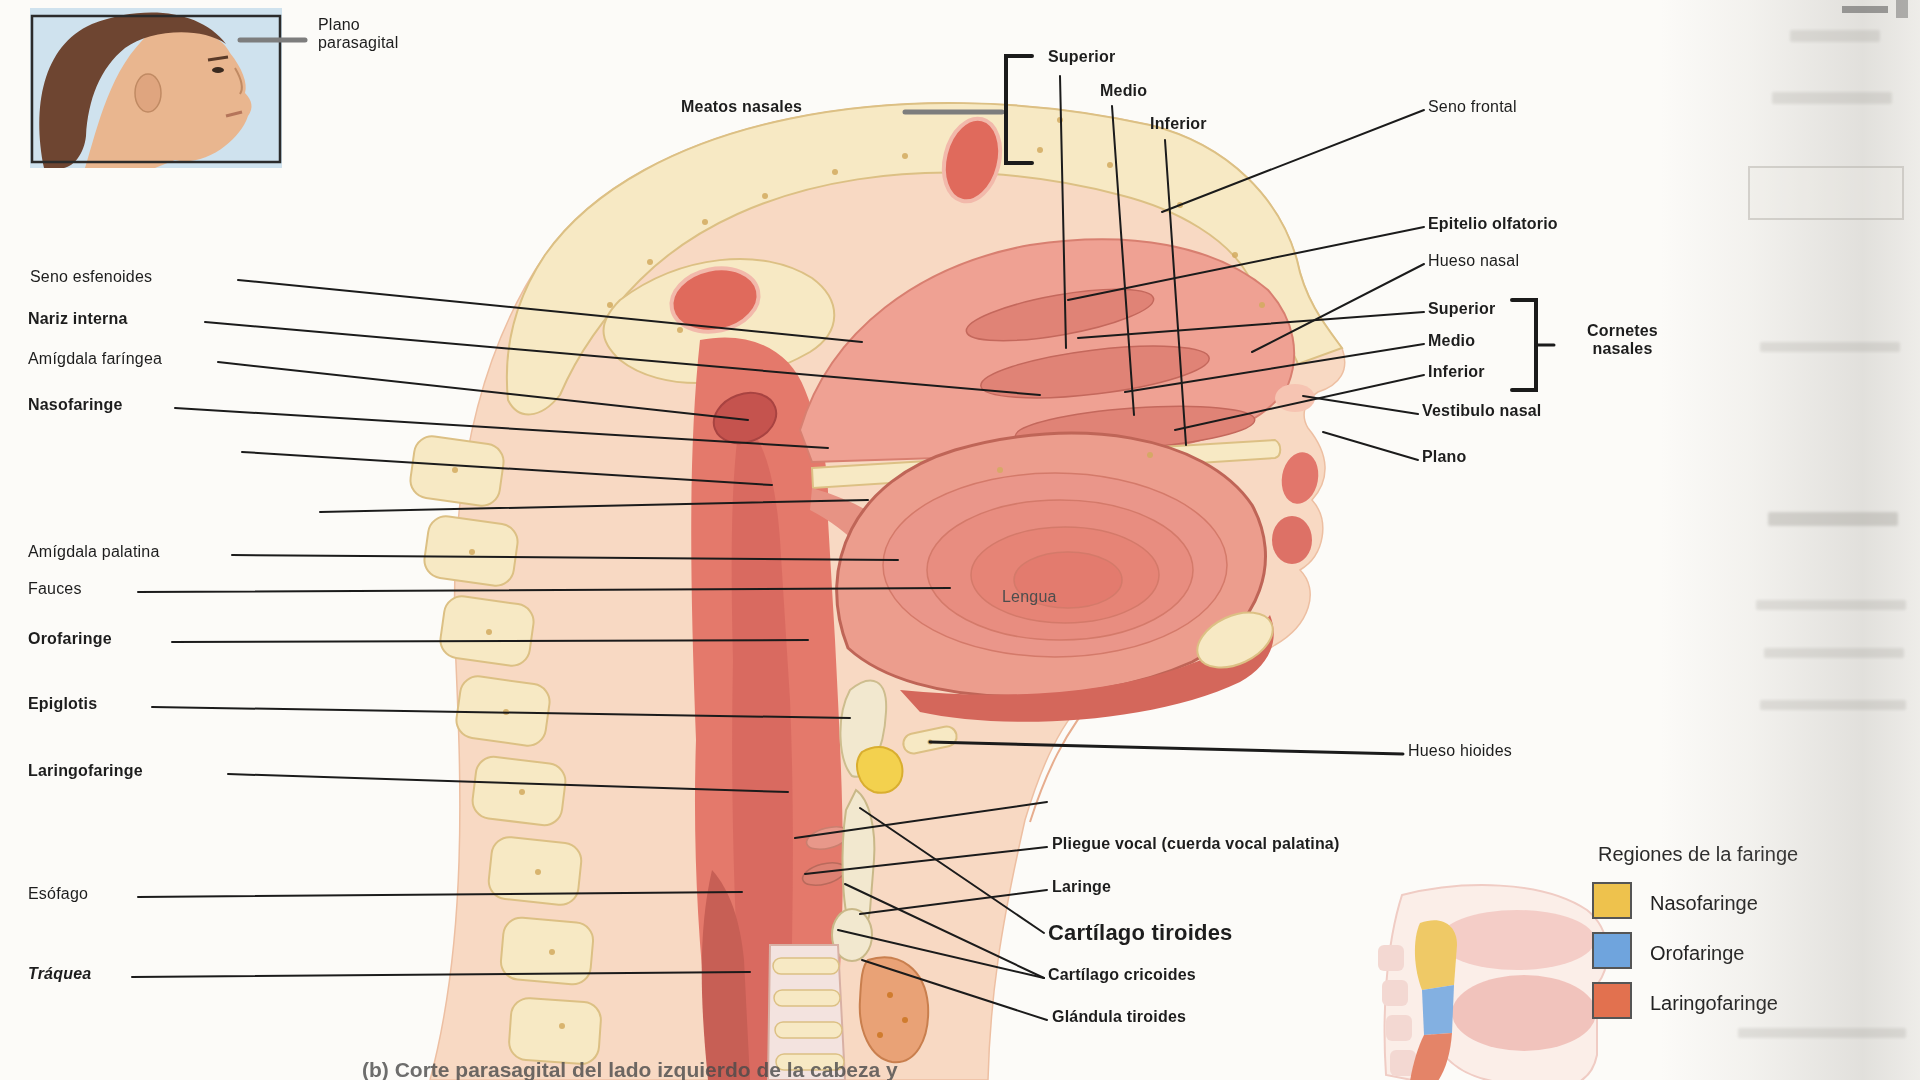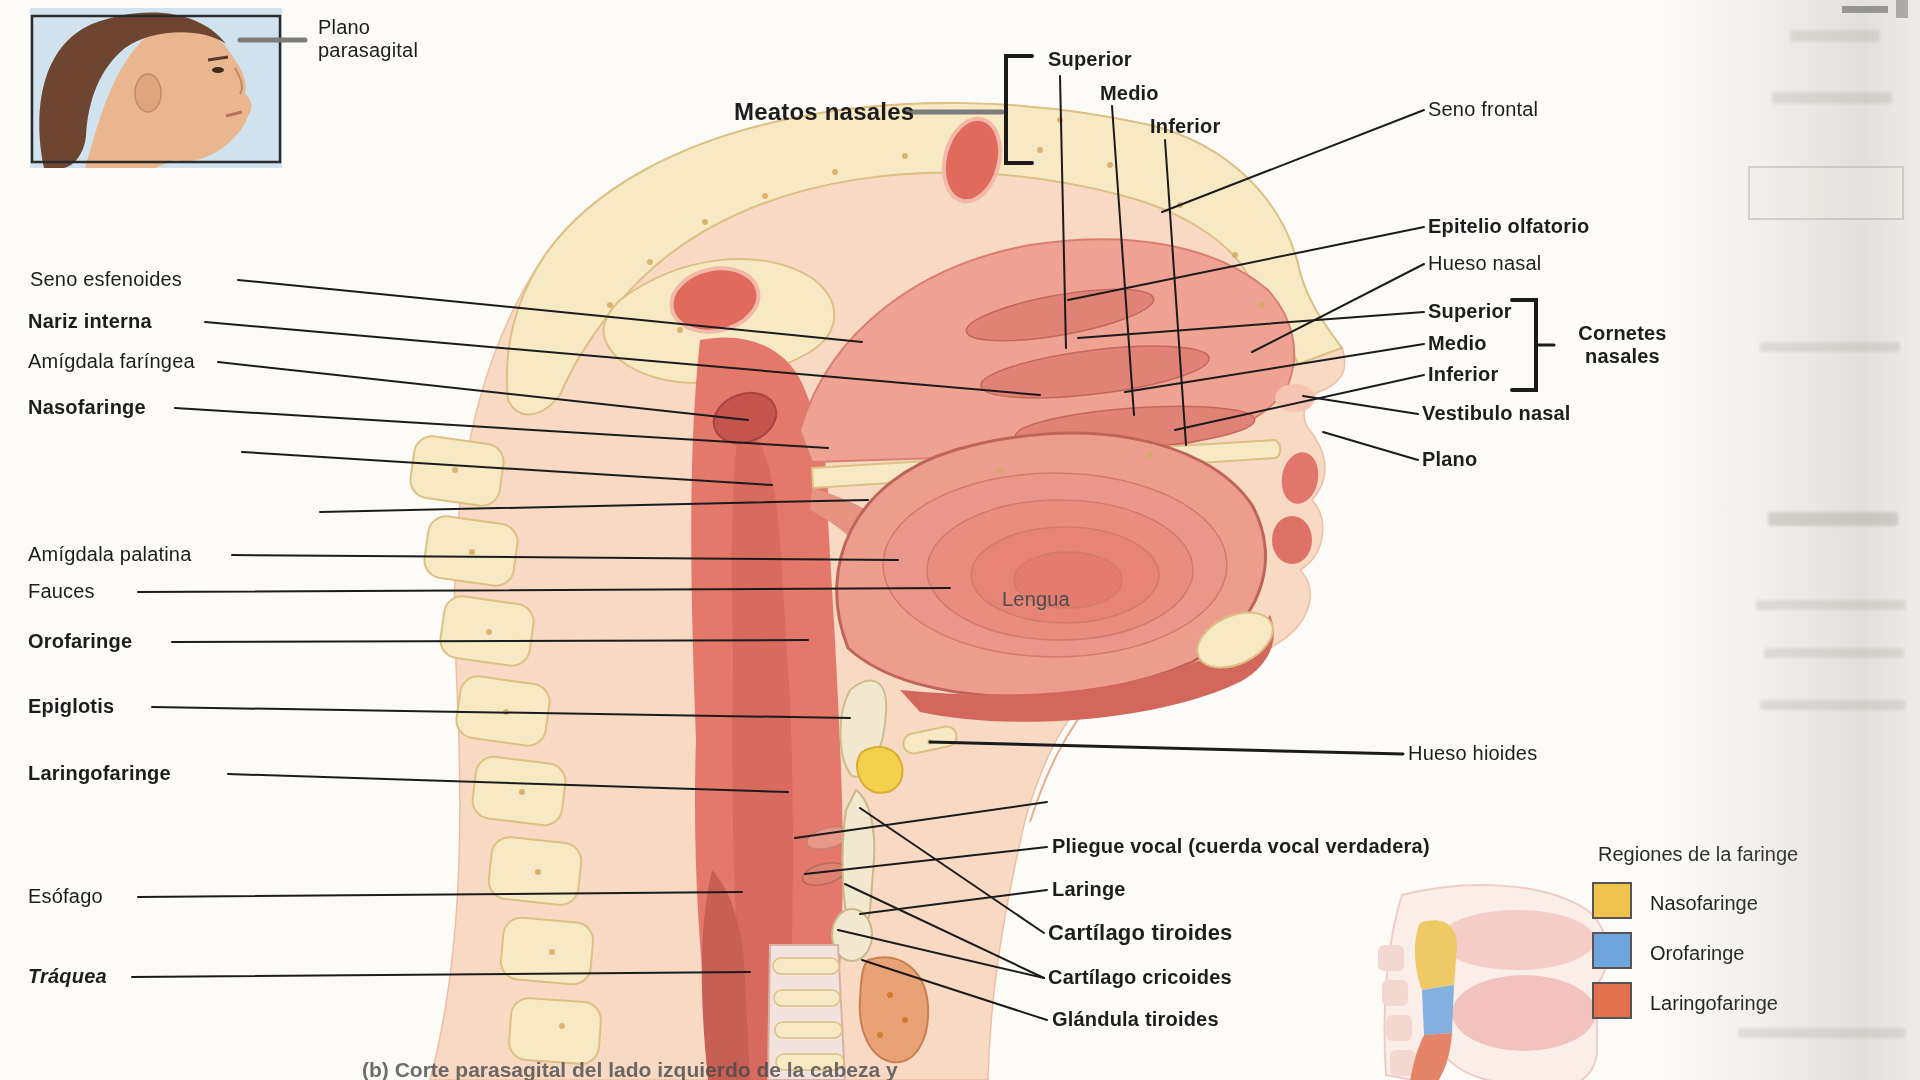--- a/index.html
+++ b/index.html
@@ -2,21 +2,21 @@
 <html><head>
 <meta charset="utf-8">
 <style>
   html,body{margin:0;padding:0;background:#ffffff;}
   #page{
     position:relative;width:1920px;height:1080px;overflow:hidden;
     background:#fcfbf8;font-family:"Liberation Sans",sans-serif;
   }
   #art{position:absolute;left:0;top:0;width:1920px;height:1080px;}
   .lbl{
-    position:absolute;font-size:20px;line-height:1.15;color:#1d1d1d;
+    position:absolute;font-size:16px;line-height:1.15;color:#1d1d1d;
     white-space:nowrap;letter-spacing:.2px;
   }
   .b{font-weight:bold;}
   .wrap{white-space:normal;}
   .lg{font-size:22px;}
   .gray{color:#4d4d4d;}
   .legend-title{position:absolute;font-size:20px;color:#2a2a2a;}
   .swatch{position:absolute;width:40px;height:37px;border:2px solid #555;box-sizing:border-box;}
   .legend-lbl{position:absolute;font-size:20px;color:#222;white-space:nowrap;}
   .caption{position:absolute;font-size:21px;font-weight:bold;color:#4a4a4a;opacity:.8;white-space:nowrap;}
@@ -227,21 +227,21 @@
       <line x1="1047" y1="1020" x2="862" y2="960"></line>
 
       <line x1="240" y1="40" x2="305" y2="40" stroke="#7d7d7d" stroke-width="5"></line>
     </g>
   </svg>
 
   <div class="lbl" style="left:318px;top:16px;width:150px;">
       <span class="wrap" style="white-space:normal;display:block;width:125px;">Plano parasagital</span>
     </div>
 
-  <div class="lbl b" style="left:734px;top:98px;font-size:24px;">Meatos nasales</div>
+  <div class="lbl b" style="left:681px;top:98px;font-size:16px;">Meatos nasales</div>
   <div class="lbl b" style="left:1048px;top:48px;">Superior</div>
   <div class="lbl b" style="left:1100px;top:82px;">Medio</div>
   <div class="lbl b" style="left:1150px;top:115px;">Inferior</div>
 
   <div class="lbl" style="left:1428px;top:98px;">Seno frontal</div>
   <div class="lbl b" style="left:1428px;top:215px;">Epitelio olfatorio</div>
   <div class="lbl" style="left:1428px;top:252px;">Hueso nasal</div>
   <div class="lbl b" style="left:1428px;top:300px;">Superior</div>
   <div class="lbl b" style="left:1428px;top:332px;">Medio</div>
   <div class="lbl b" style="left:1428px;top:363px;">Inferior</div>
@@ -257,21 +257,21 @@
   <div class="lbl" style="left:28px;top:580px;">Fauces</div>
   <div class="lbl b" style="left:28px;top:630px;">Orofaringe</div>
   <div class="lbl b" style="left:28px;top:695px;">Epiglotis</div>
   <div class="lbl b" style="left:28px;top:762px;">Laringofaringe</div>
   <div class="lbl" style="left:28px;top:885px;">Esófago</div>
   <div class="lbl b" style="left:28px;top:965px;font-style:italic;">Tráquea</div>
 
   <div class="lbl gray" style="left:1002px;top:588px;">Lengua</div>
 
   <div class="lbl" style="left:1408px;top:742px;">Hueso hioides</div>
-  <div class="lbl b" style="left:1052px;top:835px;">Pliegue vocal (cuerda vocal verdadera)</div>
+  <div class="lbl b" style="left:1052px;top:835px;">Pliegue vocal (cuerda vocal palatina)</div>
   <div class="lbl b" style="left:1052px;top:878px;">Laringe</div>
   <div class="lbl b lg" style="left:1048px;top:920px;">Cartílago tiroides</div>
   <div class="lbl b" style="left:1048px;top:966px;">Cartílago cricoides</div>
   <div class="lbl" style="left:1052px;top:1008px;font-weight:bold;">Glándula tiroides</div>
 
   <div class="legend-title" style="left:1598px;top:843px;">Regiones de la faringe</div>
   <div class="swatch" style="left: 1592px; top: 882px; background: rgb(238, 194, 77);"></div>
   <div class="legend-lbl" style="left:1650px;top:892px;">Nasofaringe</div>
   <div class="swatch" style="left: 1592px; top: 932px; background: rgb(111, 164, 221);"></div>
   <div class="legend-lbl" style="left:1650px;top:942px;">Orofaringe</div>

